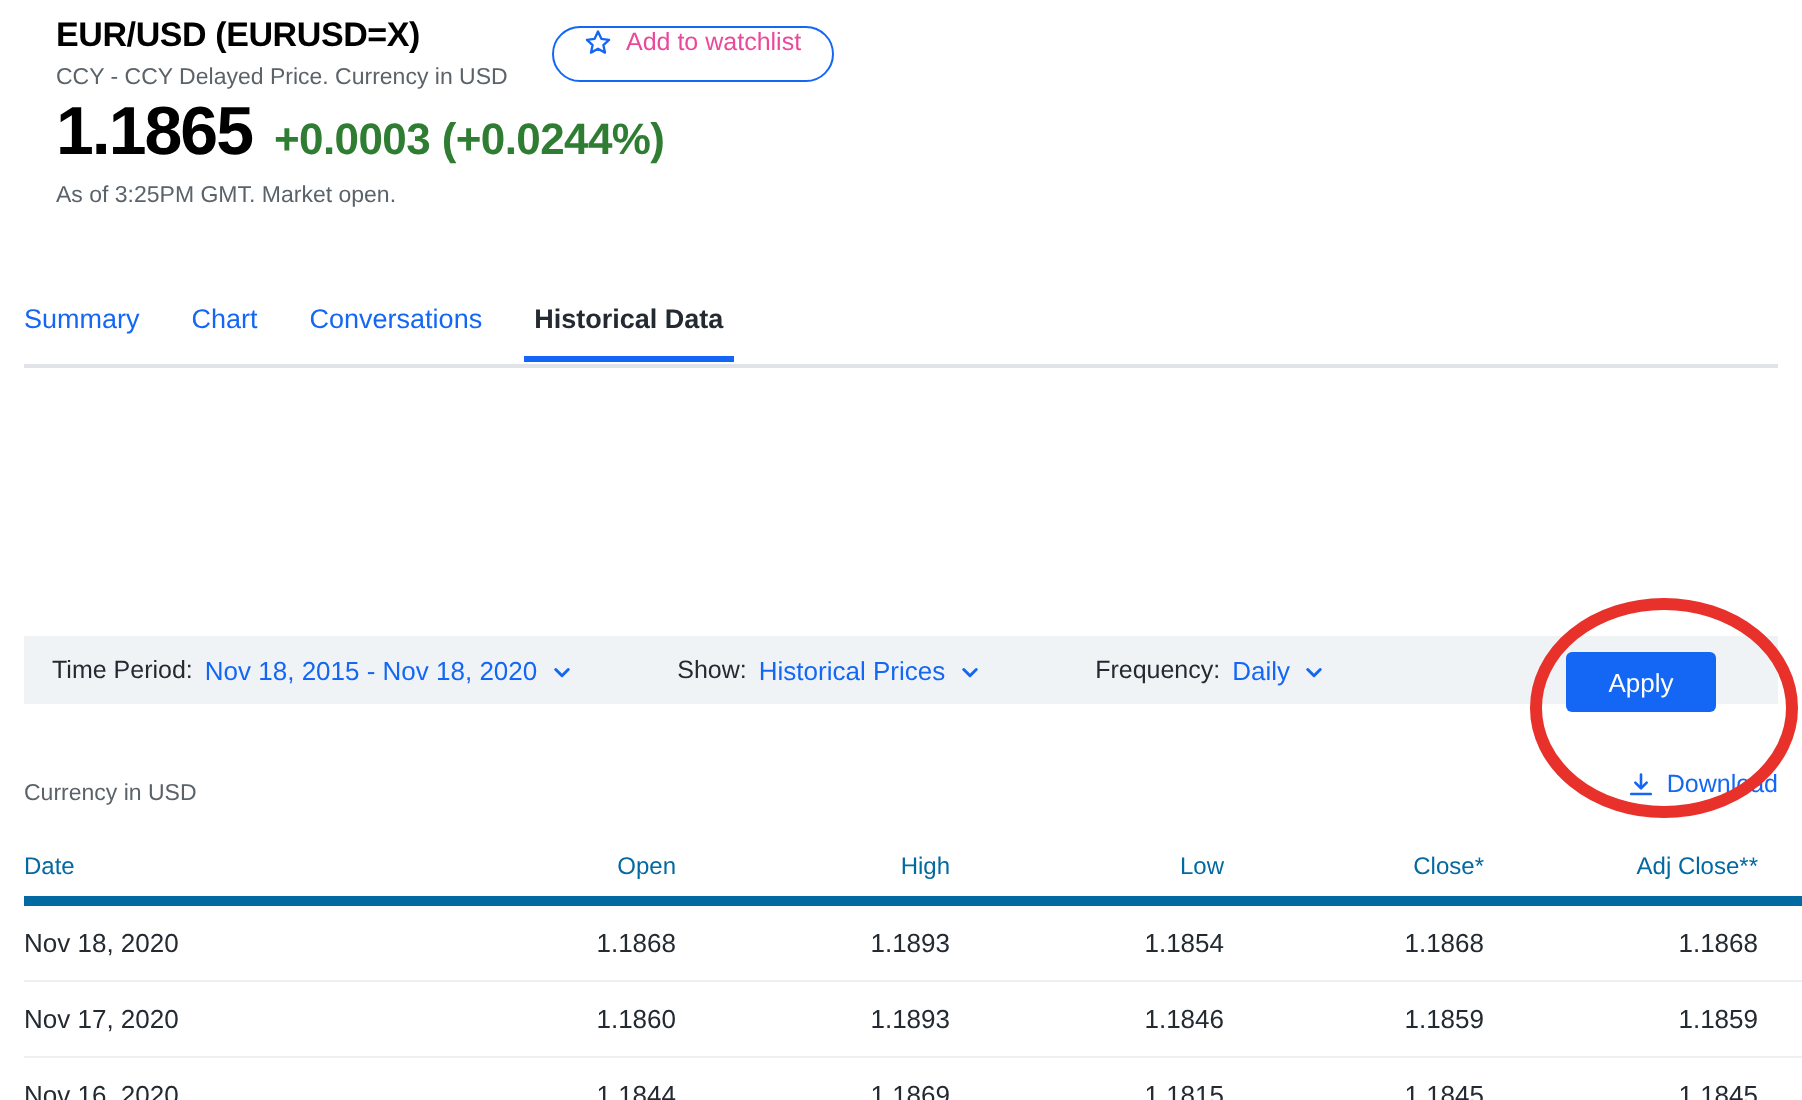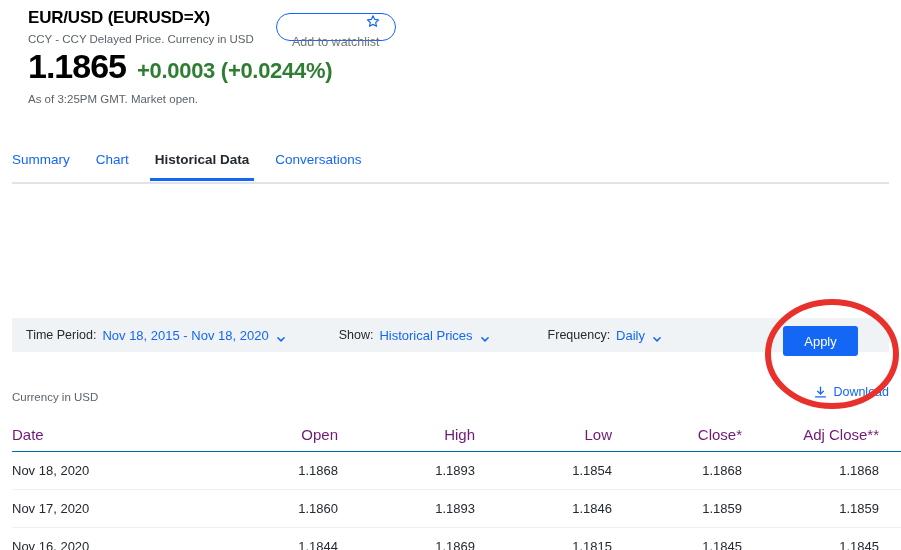--- a/index.html
+++ b/index.html
@@ -47,35 +47,34 @@
   }
   .quote-subtitle {
     font-size: 11.5px;
     color: #5b636a;
     line-height: 16px;
     margin-top: 3px;
     white-space: nowrap;
   }
   .watchlist-btn {
     display: inline-flex;
-    align-items: flex-end;
+    align-items: flex-start;
     gap: 7px;
     height: 28px;
     padding: 0 15px;
     margin-left: 18px;
     margin-top: 5px;
     border: 1px solid #1467f5;
     border-radius: 16px;
     background: #ffffff;
-    color: #737373;
+    color: #ec4899;
     font-size: 12.5px;
     font-family: "Liberation Sans", sans-serif;
     cursor: pointer;
     white-space: nowrap;
-    flex-direction: column;
   }
   .star-icon {
     display: inline-block;
     width: 14px;
     height: 14px;
     line-height: 1;
   }
 
   .price-row {
     display: flex;
@@ -155,21 +154,21 @@
   .tb-label {
     font-size: 12.5px;
     color: #232a31;
     margin-right: 6px;
   }
   .tb-value {
     font-size: 13px;
     color: #1467f5;
     cursor: pointer;
     display: inline-flex;
-    align-items: flex-end;
+    align-items: center;
     gap: 7px;
   }
   .chev {
     display: inline-block;
     width: 10px;
     height: 10px;
     line-height: 1;
   }
   .gap-a { width: 53px; }
   .gap-b { width: 58px; }
@@ -221,26 +220,26 @@
   
   .data-table {
     position: absolute;
     left: 12px;
     top: 420px;
     width: 877px;
     border-collapse: collapse;
     table-layout: fixed;
   }
   .data-table th {
-    font-size: 15px;
+    font-size: 12px;
     font-weight: normal;
-    color: #701a75;
+    color: #0369a1;
     text-align: right;
     padding: 6px 0 8px 0;
-    border-bottom: 1px solid #0369a1;
+    border-bottom: 5px solid #0369a1;
   }
   .data-table th.col-date,
   .data-table td.col-date {
     text-align: left;
   }
   .data-table td {
     font-size: 13px;
     color: #232a31;
     text-align: right;
     padding: 11px 0 11px 0;
@@ -286,22 +285,22 @@
     <div class="price-row">
       <div class="price-last">1.1865</div>
       <div class="price-change">+0.0003 (+0.0244%)</div>
     </div>
     <div class="market-time">As of 3:25PM GMT. Market open.</div>
   </div>
 
   <div class="tabs">
     <div class="tab">Summary</div>
     <div class="tab">Chart</div>
+    <div class="tab">Conversations</div>
     <div class="tab active">Historical Data</div>
-    <div class="tab">Conversations</div>
   </div>
 
   <div class="toolbar">
     <div style="width:14px"></div>
 
     <div class="tb-group">
       <span class="tb-label">Time Period:</span>
       <span class="tb-value">
         <span>Nov 18, 2015 - Nov 18, 2020</span>
         <span class="chev">

